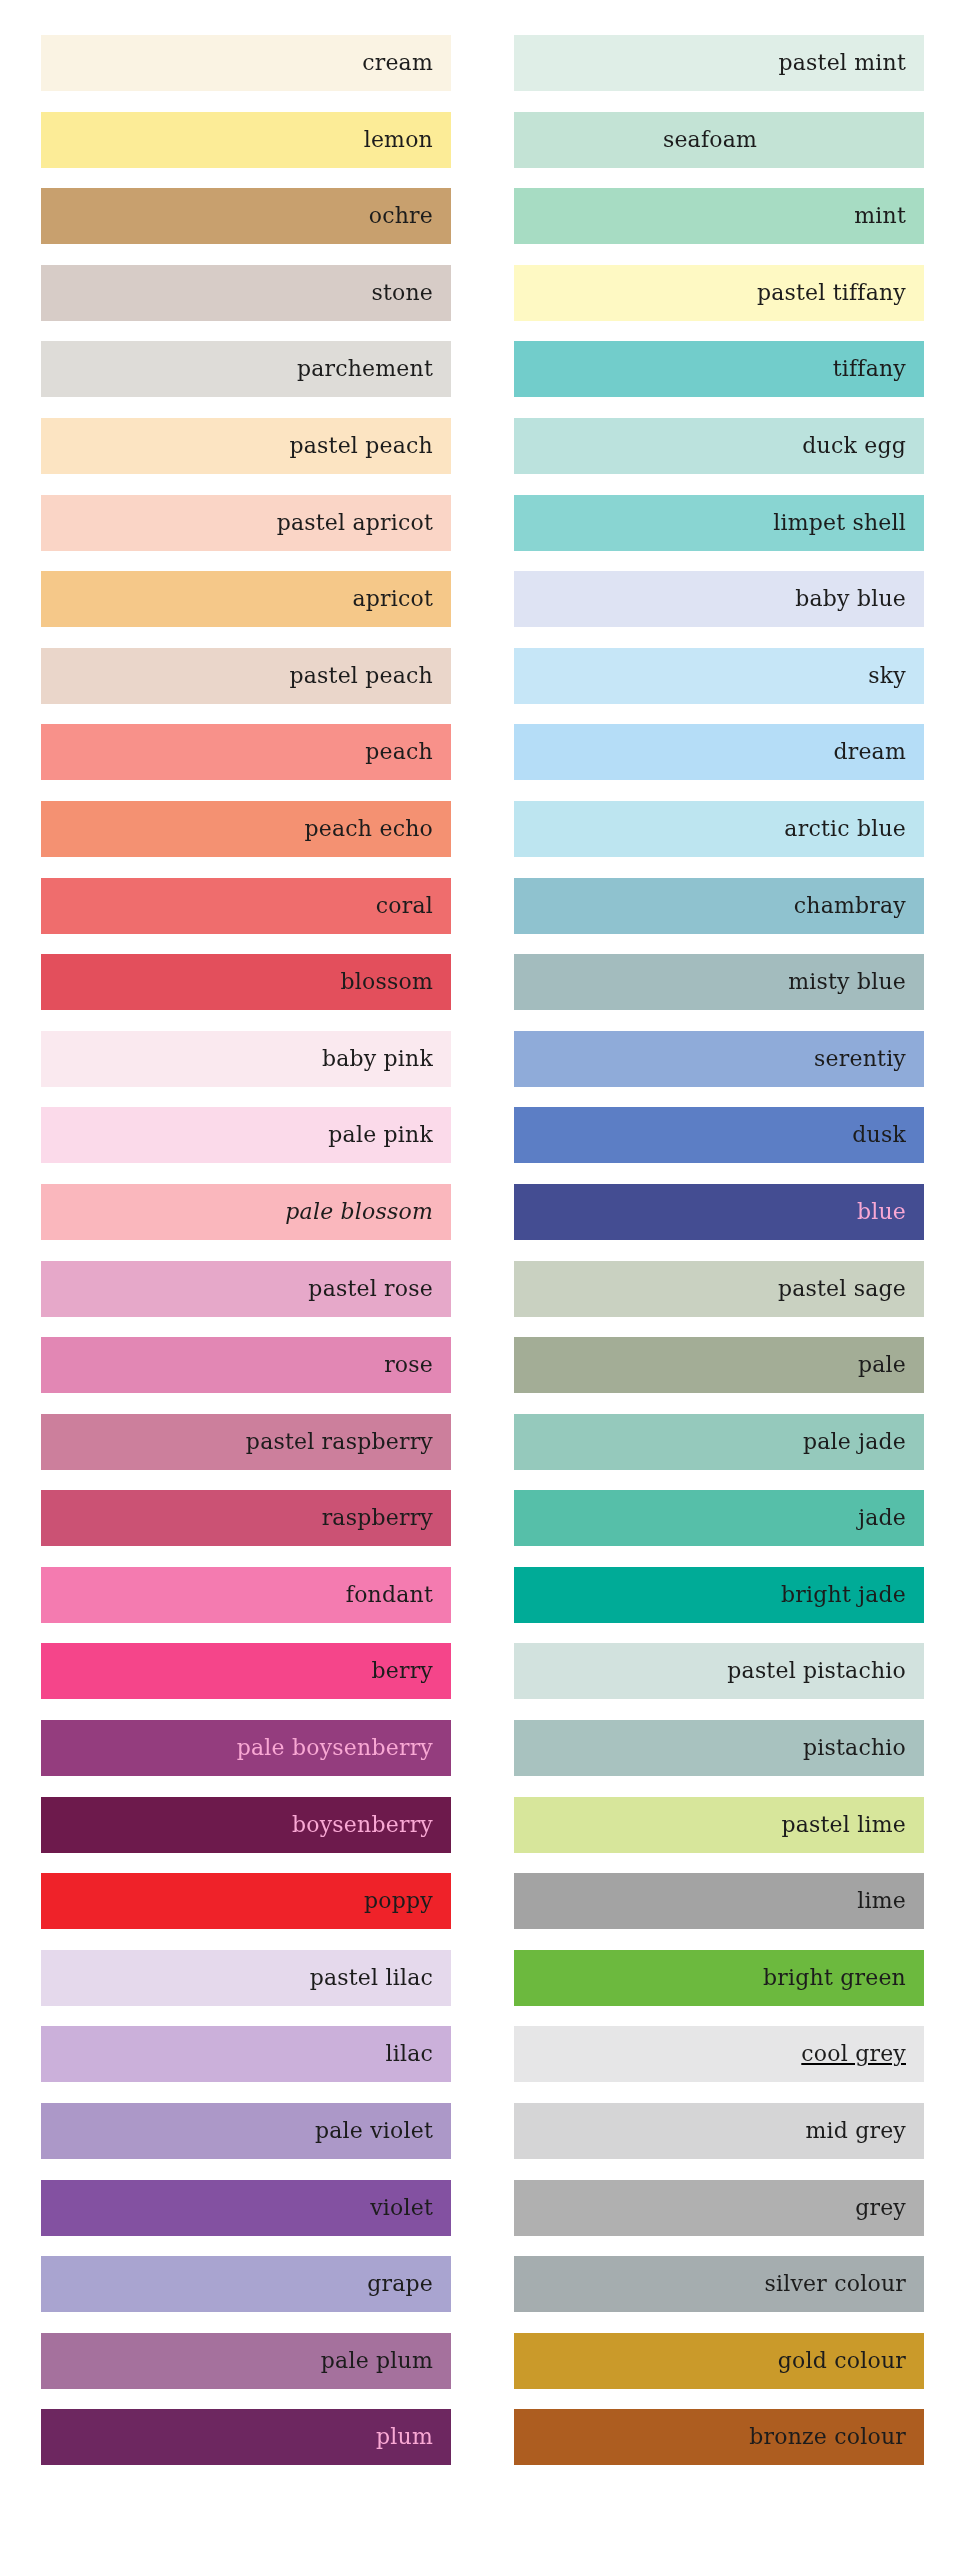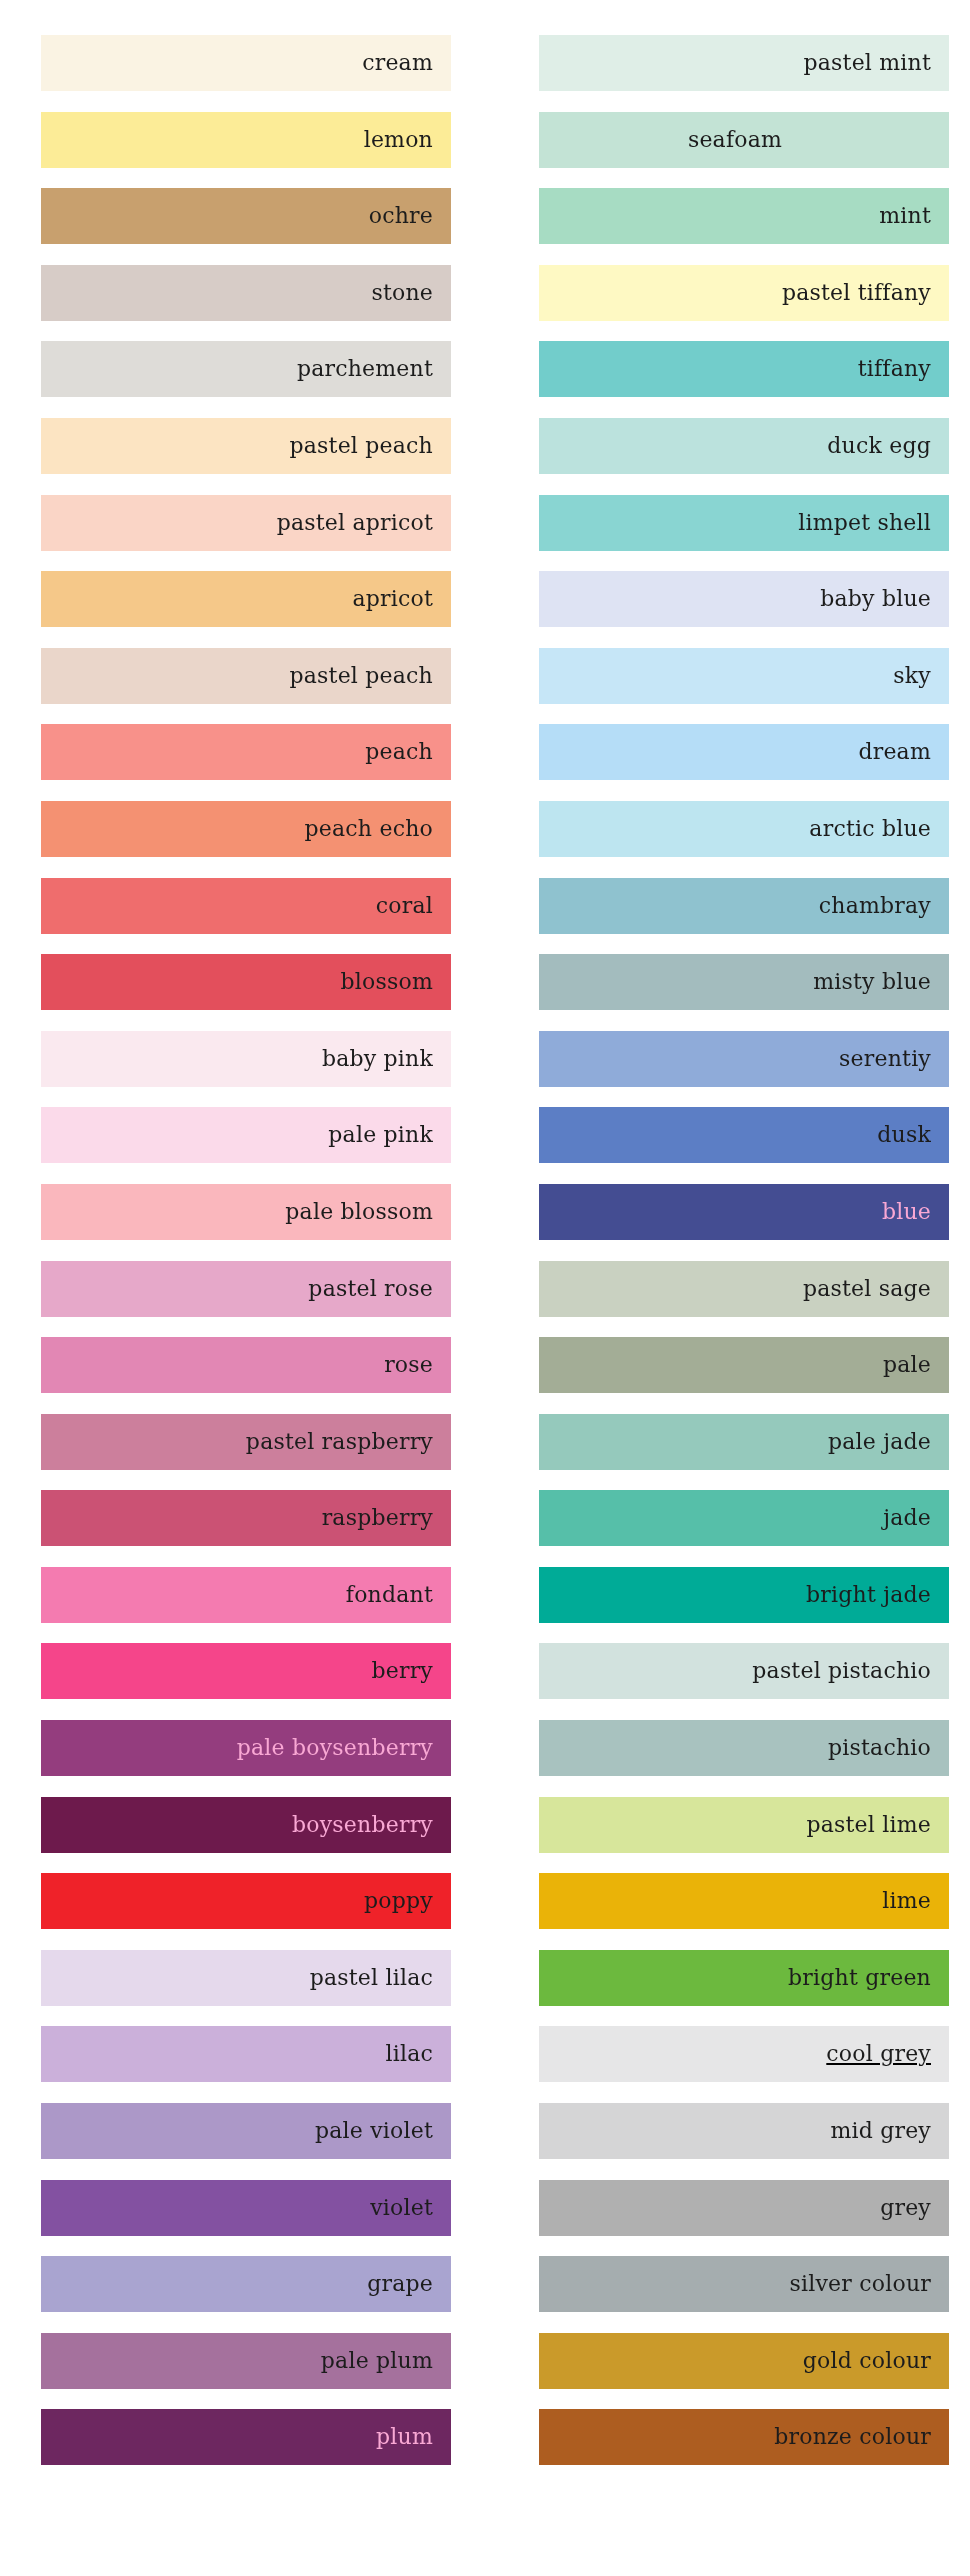--- a/index.html
+++ b/index.html
@@ -16,21 +16,21 @@
 
   #palette-sheet {
     position: relative;
     width: 971px;
     height: 2576px;
     background: #ffffff;
     box-sizing: border-box;
     padding: 35px 48px 33px 41px;
     display: flex;
     flex-direction: row;
-    gap: 88px;
+    gap: 63px;
     align-items: flex-start;
   }
 
   .swatch-column {
     flex: 0 0 410px;
     width: 410px;
     display: flex;
     flex-direction: column;
     gap: 0;
   }
@@ -109,21 +109,21 @@
       </div>
       <div class="swatch-row" style="background-color: rgb(227, 79, 92);">
         <span class="swatch-label">blossom</span>
       </div>
       <div class="swatch-row" style="background-color: rgb(250, 233, 239);">
         <span class="swatch-label">baby pink</span>
       </div>
       <div class="swatch-row" style="background-color: rgb(251, 218, 234);">
         <span class="swatch-label">pale pink</span>
       </div>
-      <div class="swatch-row" style="background-color: rgb(250, 183, 189);">
+      <div class="swatch-row" style="background-color: rgb(250, 183, 189); font-style: italic;">
         <span class="swatch-label">pale blossom</span>
       </div>
       <div class="swatch-row" style="background-color: rgb(230, 168, 201);">
         <span class="swatch-label">pastel rose</span>
       </div>
       <div class="swatch-row" style="background-color: rgb(226, 135, 180);">
         <span class="swatch-label">rose</span>
       </div>
       <div class="swatch-row" style="background-color: rgb(204, 127, 156);">
         <span class="swatch-label">pastel raspberry</span>
@@ -234,21 +234,21 @@
       </div>
       <div class="swatch-row" style="background-color: rgb(210, 226, 222);">
         <span class="swatch-label">pastel pistachio</span>
       </div>
       <div class="swatch-row" style="background-color: rgb(168, 194, 191);">
         <span class="swatch-label">pistachio</span>
       </div>
       <div class="swatch-row" style="background-color: rgb(215, 230, 155);">
         <span class="swatch-label">pastel lime</span>
       </div>
-      <div class="swatch-row" style="background-color: #eab308; padding-left: 40px;">
+      <div class="swatch-row" style="background-color: #a3a3a3; padding-left: 40px;">
         <span class="swatch-label">lime</span>
       </div>
       <div class="swatch-row" style="background-color: rgb(108, 185, 62);">
         <span class="swatch-label">bright green</span>
       </div>
       <div class="swatch-row" style="background-color: rgb(230, 230, 231); text-decoration: underline;">
         <span class="swatch-label">cool grey</span>
       </div>
       <div class="swatch-row" style="background-color: rgb(213, 213, 214);">
         <span class="swatch-label">mid grey</span>

